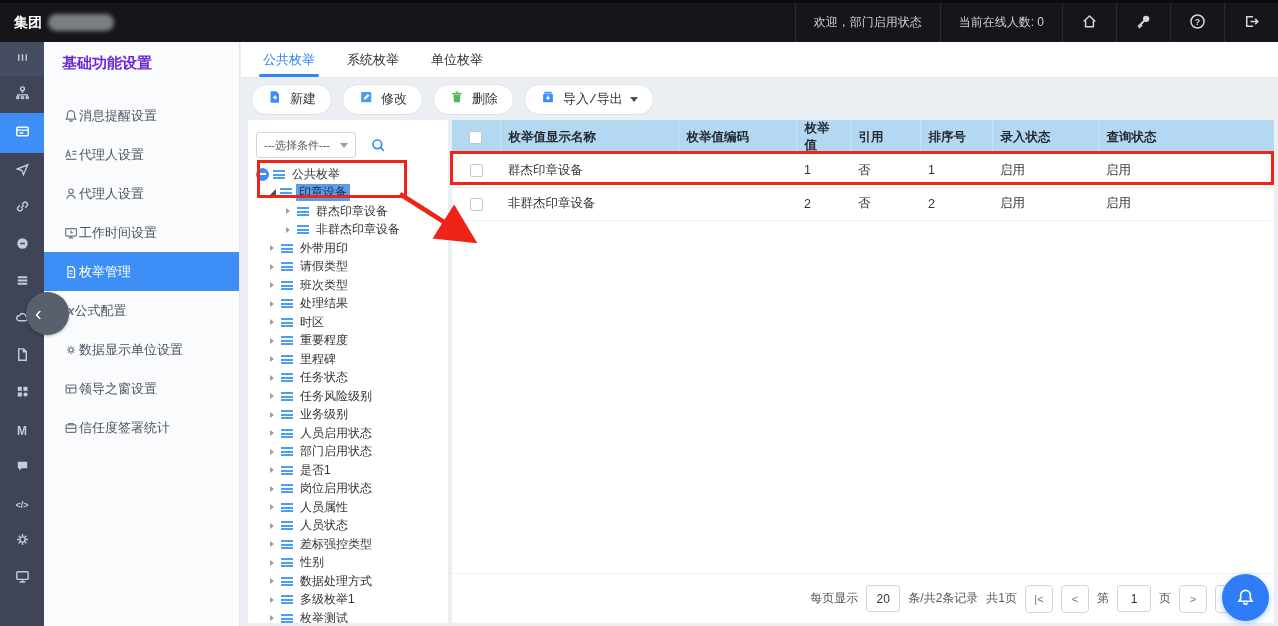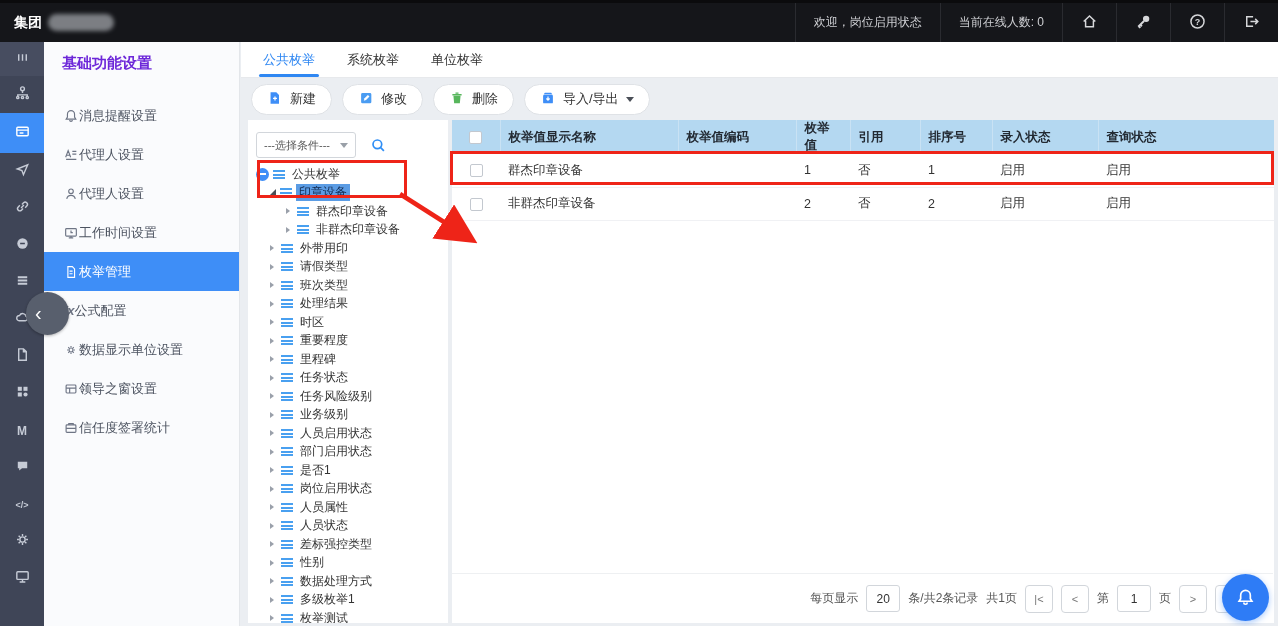--- a/index.html
+++ b/index.html
@@ -41,21 +41,21 @@
                   background:#585f6d; color:#fff; display:flex; align-items:center; font-size:20px;
                   padding-left:9px; z-index:20; cursor:pointer; box-shadow:0 1px 3px rgba(0,0,0,.3); }
 
   
   .tabstrip { position:absolute; left:241px; top:42px; right:0; height:36px; background:#fff;
               border-bottom:1px solid #e7e9ec; display:flex; align-items:stretch; padding-left:22px; gap:32px; }
   .tab { font-size:13px; color:#333; display:flex; align-items:center; position:relative; cursor:pointer; }
   .tab.active { color:#2f87f2; }
   .tab.active::after { content:""; position:absolute; left:-4px; right:-4px; bottom:0; height:3px; background:#2f87f2; border-radius:2px; }
 
-  .toolbar { position:absolute; left:241px; top:78px; right:0; height:42px; display:flex; align-items:center; gap:10px; padding-left:10px; }
+  .toolbar { position:absolute; left:241px; top:78px; right:0; height:42px; display:flex; align-items:center; gap:10px; padding-left:10px;font-family:Liberation Mono, monospace; }
   .pill { display:flex; align-items:center; gap:7px; background:#fff; border:1px solid #dfe2e6; border-radius:16px;
           height:31px; padding:0 15px; font-size:13px; color:#333; cursor:pointer; }
   .caret-down { width:0; height:0; border:4px solid transparent; border-top:5px solid #4a4f57; margin-top:4px; }
 
   
   .tree-panel { position:absolute; left:248px; top:120px; width:200px; bottom:3px; background:#fff; overflow:hidden; }
   .tree-filter { display:flex; align-items:center; gap:14px; padding:12px 8px 7px 8px; }
   .select { width:100px; height:26px; border:1px solid #d2d6db; border-radius:3px; display:flex; align-items:center;
             justify-content:space-between; padding:0 7px; font-size:11px; color:#555; cursor:pointer; background:#fff; }
   .sel-caret { width:0; height:0; border:4px solid transparent; border-top:5px solid #9aa0a8; margin-top:4px; }
@@ -104,21 +104,21 @@
 </style>
 </head>
 <body>
 
 <div class="screen">
 
   <header class="topbar">
     <span class="tb-title">集团</span>
     <span class="tb-redacted"></span>
     <div class="tb-right">
-      <div class="tb-cell">欢迎，岗位启用状态</div>
+      <div class="tb-cell">欢迎，部门启用状态</div>
       <div class="tb-cell">当前在线人数: 0</div>
       <div class="tb-cell icon">
         <span><svg width="19" height="19" viewBox="0 0 18 18">
               <path d="M3.5 9L9 3.8 14.5 9M5.3 8v6h7.4V8"></path>
             </svg></span>
       </div>
       <div class="tb-cell icon">
         <span><svg width="19" height="19" viewBox="0 0 18 18">
               <circle cx="11.5" cy="6.5" r="3" fill="#d6d7da" stroke="none"></circle>
               <path d="M9.5 8.5L4 14M6 12l1.5 1.5M4.5 13.5L6 15" stroke-width="1.8"></path>

